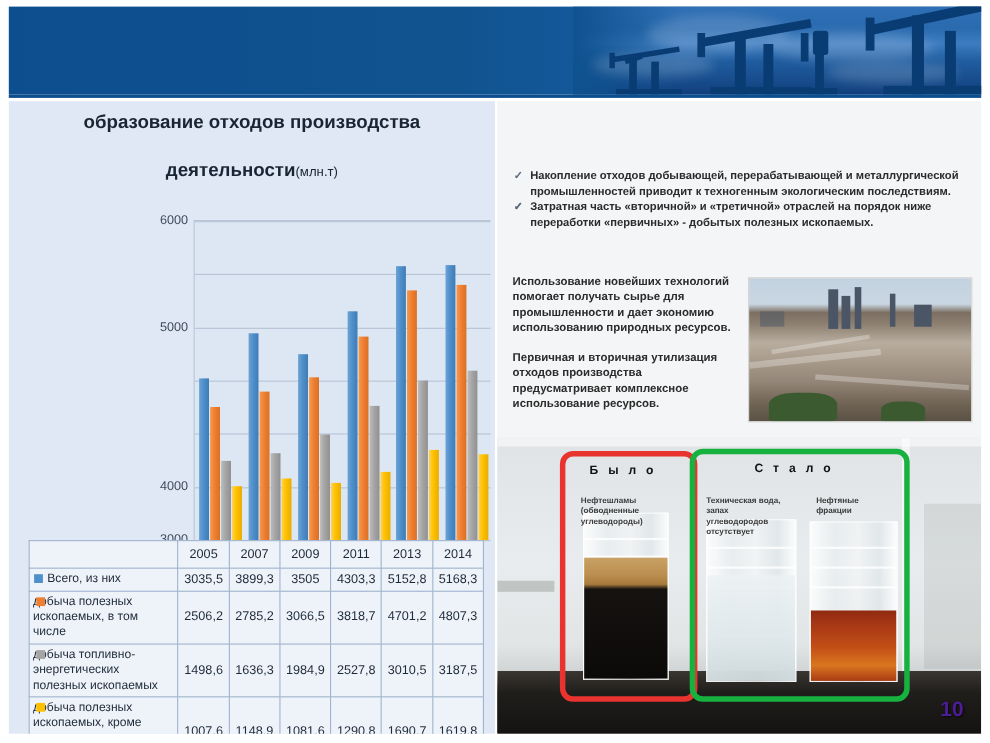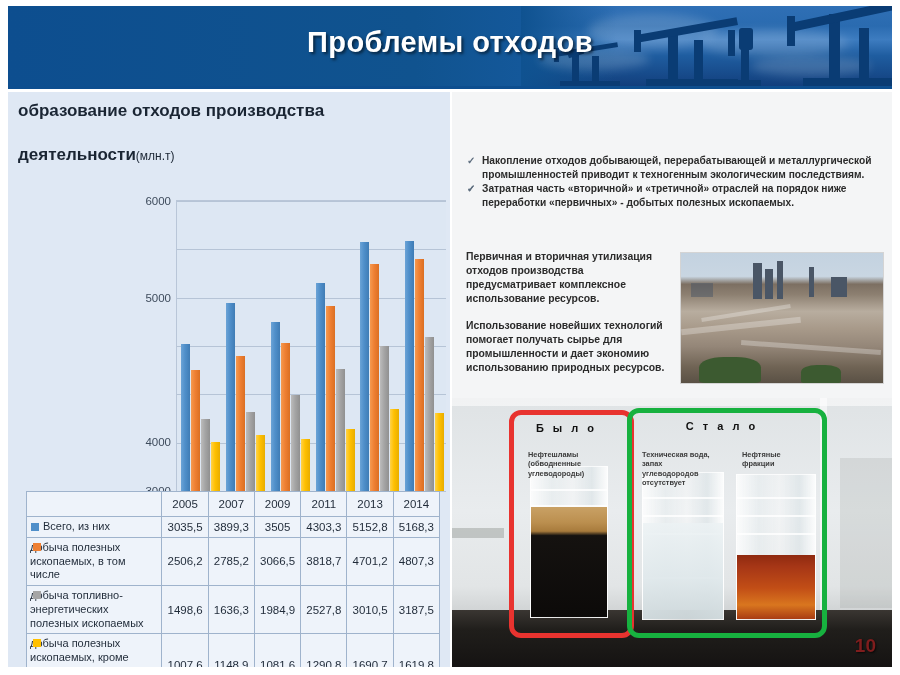--- a/index.html
+++ b/index.html
@@ -62,21 +62,21 @@
   
   #left-panel {
     position: absolute;
     left: 8px; top: 92px;
     width: 442px; height: 575px;
     background: #dfe8f4;
     overflow: hidden;
   }
   #chart-title {
     position: absolute; left: 10px; top: 8px; width: 422px;
-    text-align: left;
+    text-align: center;
     color: #1a2533;
     font-size: 17px;
     font-weight: bold;
     line-height: 1.30;
   }
   #chart-title .unit { font-size: 12px; font-weight: normal; }
 
   
   #plot {
     position:absolute;
@@ -212,21 +212,21 @@
     background: linear-gradient(90deg, rgba(255,255,255,.82) 0%, rgba(232,238,240,.62) 28%,
                 rgba(255,255,255,.38) 55%, rgba(222,230,233,.70) 80%, rgba(255,255,255,.85) 100%);
     border: 1px solid rgba(255,255,255,0.75);
     overflow:hidden;
   }
   .ridge { position:absolute; left:0; right:0; height:2px; background: rgba(255,255,255,0.8); }
   .fill  { position:absolute; left:0; right:0; bottom:0; }
 
   #page-number {
     position:absolute; right: 16px; bottom: 10px;
-    color:#7f1d1d; font-size: 19px; font-weight: bold;
+    color:#4c1d95; font-size: 19px; font-weight: bold;
     text-shadow: 1px 1px 2px rgba(0,0,0,.7);
     z-index: 10;
   }
 </style>
 </head>
 <body>
 
 <div id="slide">
 
   <div id="banner">
@@ -261,21 +261,20 @@
       </div>
 
       <div class="derrick" style="left:70%;width:140px;height:88px;">
         <div class="base" style="left:48px;width:11px;height:72px;"></div>
         <div class="base" style="left:78px;width:10px;height:58px;"></div>
         <div class="base" style="left:22px;width:104px;height:8px;"></div>
         <div class="beam" style="left:10px;bottom:66px;width:112px;height:9px;transform:rotate(-12deg);"></div>
         <div class="base" style="left:6px;bottom:40px;width:8px;height:30px;"></div>
       </div>
     </div>
-    <div id="banner-title">Проблемы отходов</div>
   </div>
   <div id="banner-underline"></div>
 
   <div id="left-panel">
 
     <div id="chart-title">
       <span>образование отходов производства</span><br>
       <br>
       <span>деятельности</span><span class="unit">(млн.т)</span>
     </div>
@@ -392,22 +391,22 @@
   <div id="right-panel">
 
 
     <div id="bullets">
         <div class="bullet"><span class="chk">✓</span><span>Накопление отходов добывающей, перерабатывающей и металлургической промышленностей приводит к техногенным экологическим последствиям.</span></div>
         <div class="bullet"><span class="chk">✓</span></div>
         <div class="bullet"><span class="chk">✓</span><span>Затратная часть «вторичной» и «третичной» отраслей на порядок ниже переработки «первичных» - добытых полезных ископаемых.</span></div>
       </div>
 
     <div id="para-block">
+        <p>Использование  новейших технологий помогает получать сырье для промышленности и дает экономию использованию природных ресурсов.</p>
         <p>Первичная и вторичная утилизация отходов производства предусматривает комплексное использование  ресурсов.</p>
-        <p>Использование  новейших технологий помогает получать сырье для промышленности и дает экономию использованию природных ресурсов.</p>
       </div>
 
     <div id="photo-industrial">
       <div class="ph-stack" style="left:128px;top:14px;width:5px;height:30px;"></div>
       <div class="ph-stack" style="left:72px;top:10px;width:9px;height:36px;"></div>
       <div class="ph-stack" style="left:84px;top:16px;width:8px;height:30px;"></div>
       <div class="ph-stack" style="left:96px;top:8px;width:6px;height:38px;"></div>
       <div class="ph-stack" style="left:150px;top:24px;width:16px;height:20px;"></div>
       <div class="ph-stack" style="left:10px;top:30px;width:22px;height:14px;opacity:.5;"></div>
       <div class="ph-streak" style="left:0;top:70px;width:120px;height:6px;transform:rotate(-6deg);"></div>

